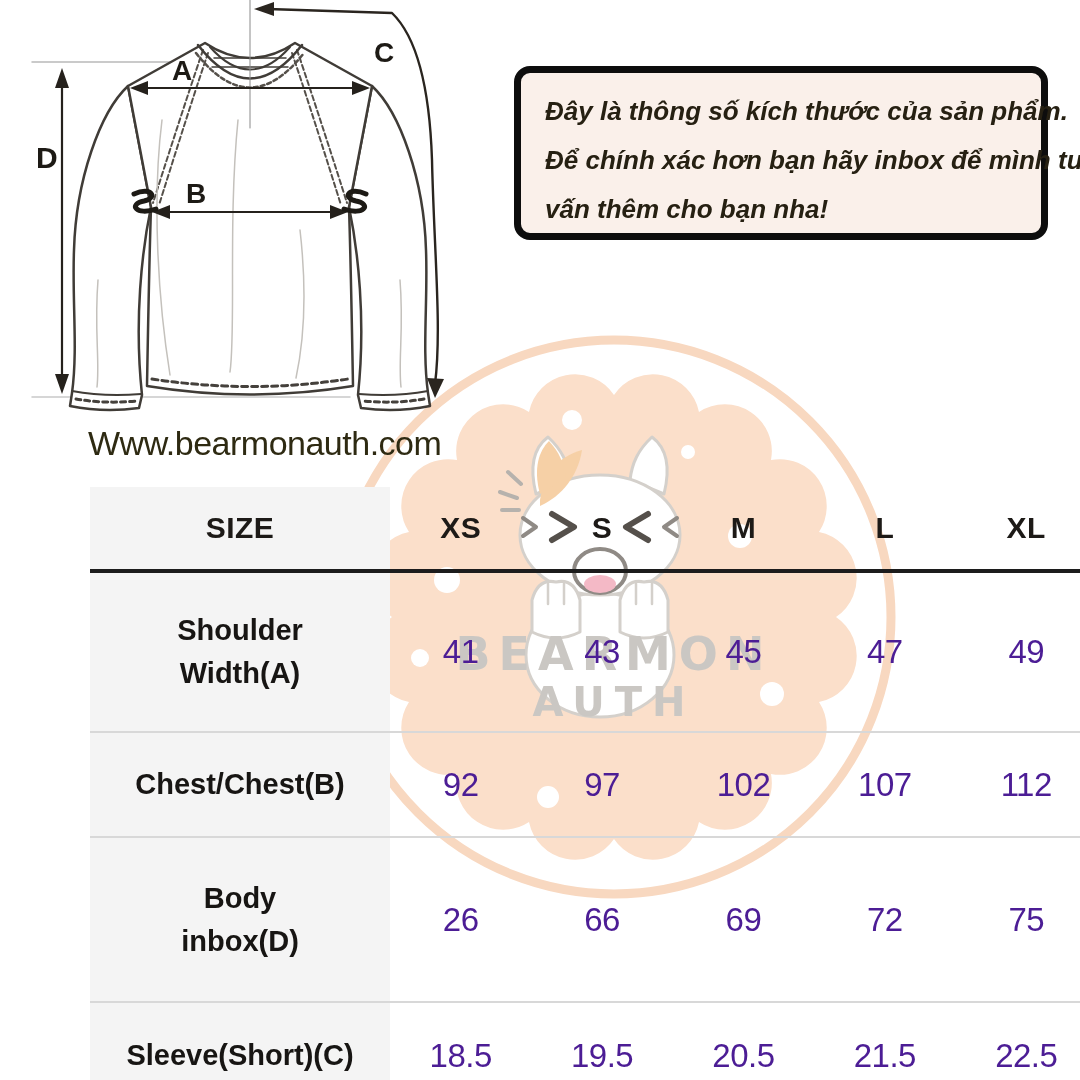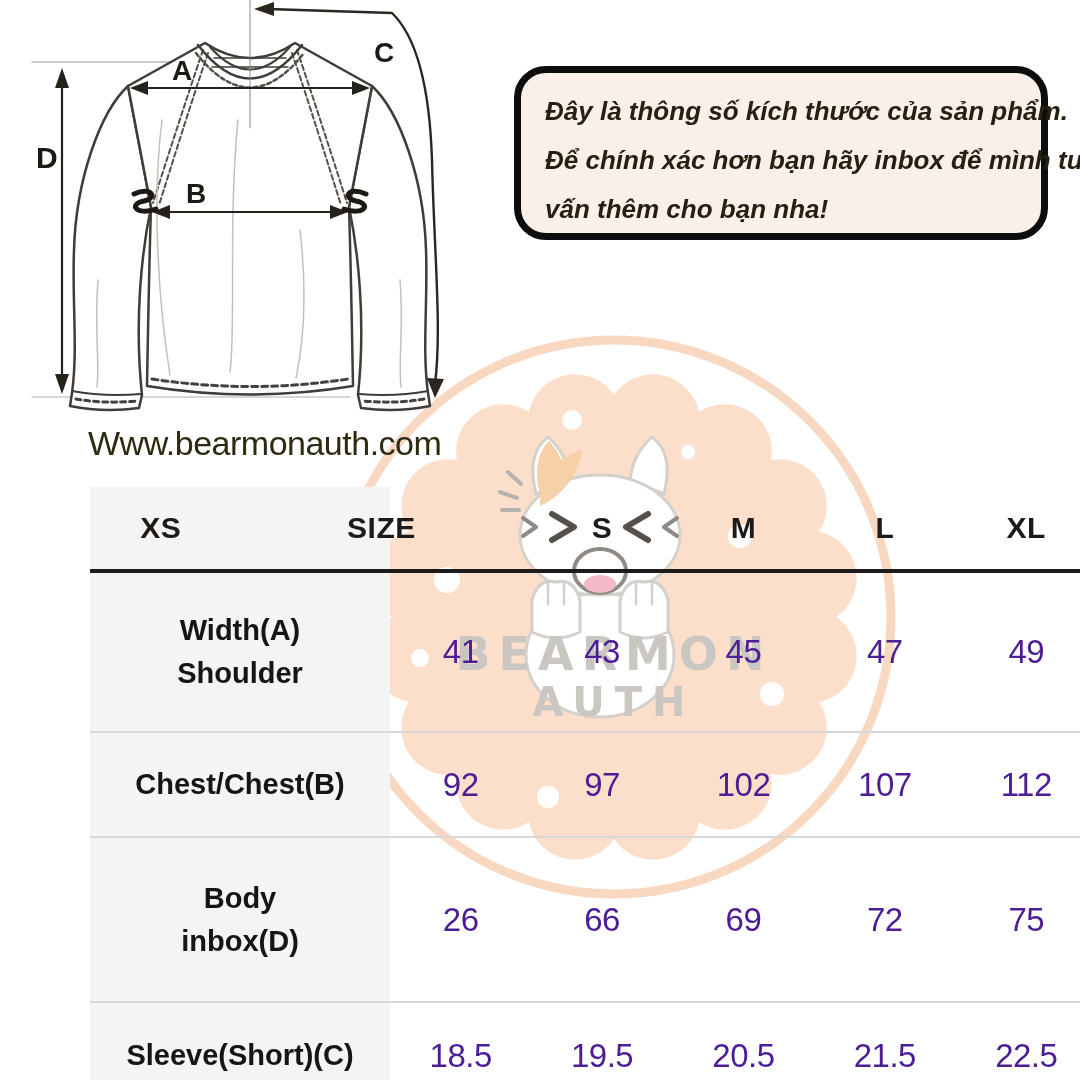--- a/index.html
+++ b/index.html
@@ -11,21 +11,21 @@
 
   
   #shirt{position:absolute;left:0;top:0;z-index:3;}
 
   
   .website{position:absolute;left:88px;top:424px;z-index:3;
     font-size:34px;font-weight:400;letter-spacing:-0.5px;color:#2e2a12;}
 
   
   .note-box{position:absolute;left:514px;top:66px;width:534px;height:174px;z-index:3;
-    box-sizing:border-box;background:#faf0ea;border:7px solid #0d0d0d;border-radius:32px;
+    box-sizing:border-box;background:#faf0ea;border:7px solid #0d0d0d;border-radius:16px;
     padding:14px 24px 0 24px;}
   .note-line{font-size:26px;font-weight:700;font-style:italic;color:#262012;
     line-height:49px;white-space:nowrap;}
 
   
   .size-table{position:absolute;left:90px;top:487px;width:1007px;height:593px;z-index:2;}
   .col-bg{position:absolute;left:0;top:0;width:300px;height:100%;background:#f4f4f4;z-index:0;}
   .t-inner{position:relative;z-index:2;}
   .t-row{display:flex;align-items:stretch;}
   .t-row .cell{display:flex;flex-direction:column;align-items:center;justify-content:center;}
@@ -192,33 +192,33 @@
     <div class="note-line">Đây là thông số kích thước của sản phẩm.</div>
     <div class="note-line">Để chính xác hơn bạn hãy inbox để mình tư</div>
     <div class="note-line">vấn thêm cho bạn nha!</div>
   </div>
 
   <div class="size-table">
     <div class="col-bg"></div>
     <div class="t-inner">
 
       <div class="t-row thead">
+        <div class="cell lab">SIZE</div>
         <div class="cell val">XS</div>
-        <div class="cell lab">SIZE</div>
         <div class="cell val">S</div>
         <div class="cell val">M</div>
         <div class="cell val">L</div>
         <div class="cell val">XL</div>
       </div>
       <div class="hr-black"></div>
 
       <div class="t-row r1">
         <div class="cell lab">
+          <span class="row-label">Shoulder</span>
           <span class="row-label">Width(A)</span>
-          <span class="row-label">Shoulder</span>
         </div>
         <div class="cell val num">41</div>
         <div class="cell val num">43</div>
         <div class="cell val num">45</div>
         <div class="cell val num">47</div>
         <div class="cell val num">49</div>
       </div>
       <div class="hr-gray"></div>
 
       <div class="t-row r2">

